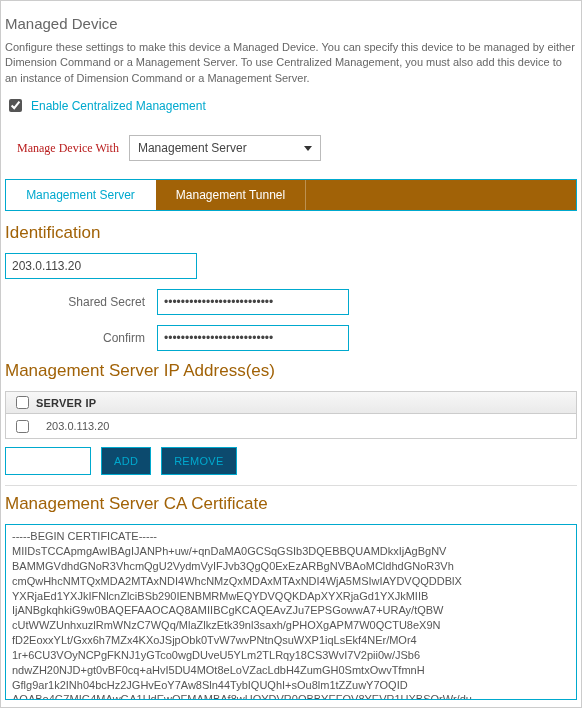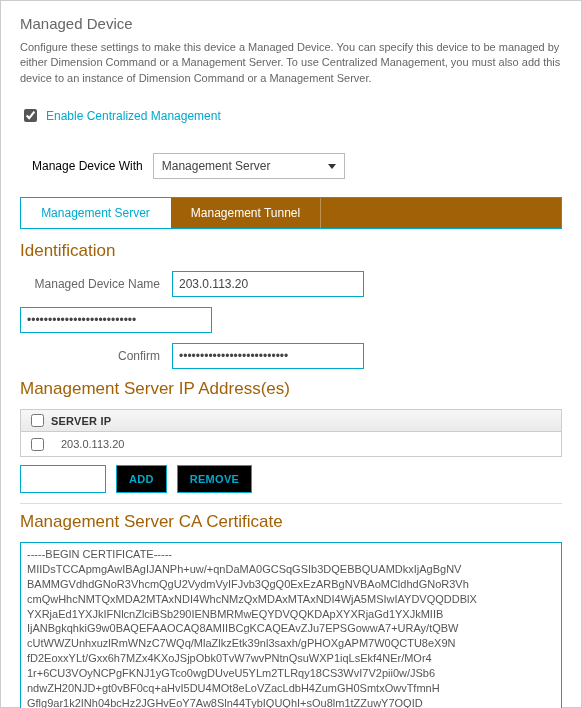--- a/index.html
+++ b/index.html
@@ -7,51 +7,51 @@
     margin: 0;
     font-family: Arial, Helvetica, sans-serif;
     font-size: 12px;
     color: #555;
     background: #fff;
   }
   .page {
     width: 582px;
     height: 708px;
     border: 1px solid #ccc;
-    padding: 10px 19px;
+    padding: 10px 4px;
     position: relative;
   }
   .title {
     font-size: 15px;
     font-weight: 400;
     color: #666;
     margin: 4px 0 8px 0;
   }
   .desc {
     font-size: 11px;
     color: #666;
     line-height: 1.4;
-    margin-bottom: 20px;
+    margin-bottom: 10px;
   }
   .checkbox-row {
     display: flex;
     align-items: center;
     gap: 6px;
     color: #00a9ce;
-    margin-bottom: 28px;
+    margin-bottom: 20px;
   }
   .checkbox-row input { accent-color: #555; }
   .dropdown-row {
     display: flex;
     align-items: center;
     gap: 10px;
     margin-bottom: 18px;
     padding-left: 12px;
   }
-  .dropdown-row label { color: #000000; font-size: 12px; }
+  .dropdown-row label { color: #b91c1c; font-size: 12px; font-family: Liberation Serif, serif; }
   .select {
     width: 192px;
     height: 26px;
     border: 1px solid #bbb;
     background: #fff;
     display: flex;
     align-items: center;
     justify-content: space-between;
     padding: 0 8px;
     font-size: 12px;
@@ -147,24 +147,24 @@
   .mini-input {
     width: 86px;
     height: 28px;
     border: 1px solid #00a9ce;
     padding: 0 6px;
   }
   .btn-outline {
     height: 28px;
     padding: 0 12px;
     border: 1px solid #00a9ce;
-    background: #000000;
+    background: #0c4a6e;
     color: #00a9ce;
     font-size: 11px;
-    font-weight: bold;
+    font-weight: normal;
     cursor: pointer;
     letter-spacing: .3px;
   }
   .cert-box {
     width: 100%;
     height: 176px;
     border: 1px solid #00a9ce;
     resize: none;
     font-size: 11px;
     font-family: Arial, sans-serif;
@@ -215,24 +215,24 @@
 
   <div class="tabs">
     <div class="tab active">Management Server</div>
     <div class="tab">Management Tunnel</div>
     <div class="tab filler"></div>
   </div>
 
   <div class="section-head">Identification</div>
 
   <div class="form-row">
-    <label>Managed Device Name</label>
     <input type="text" value="203.0.113.20" style="">
   </div>
   <div class="form-row">
+    <label>Shared Secret</label>
     <input type="text" value="••••••••••••••••••••••••••" style="">
   </div>
   <div class="form-row">
     <label>Confirm</label>
     <input type="text" value="••••••••••••••••••••••••••" style="">
   </div>
 
   <div class="section-head">Management Server IP Address(es)</div>
   <div class="table-wrap">
     <div class="thead">

